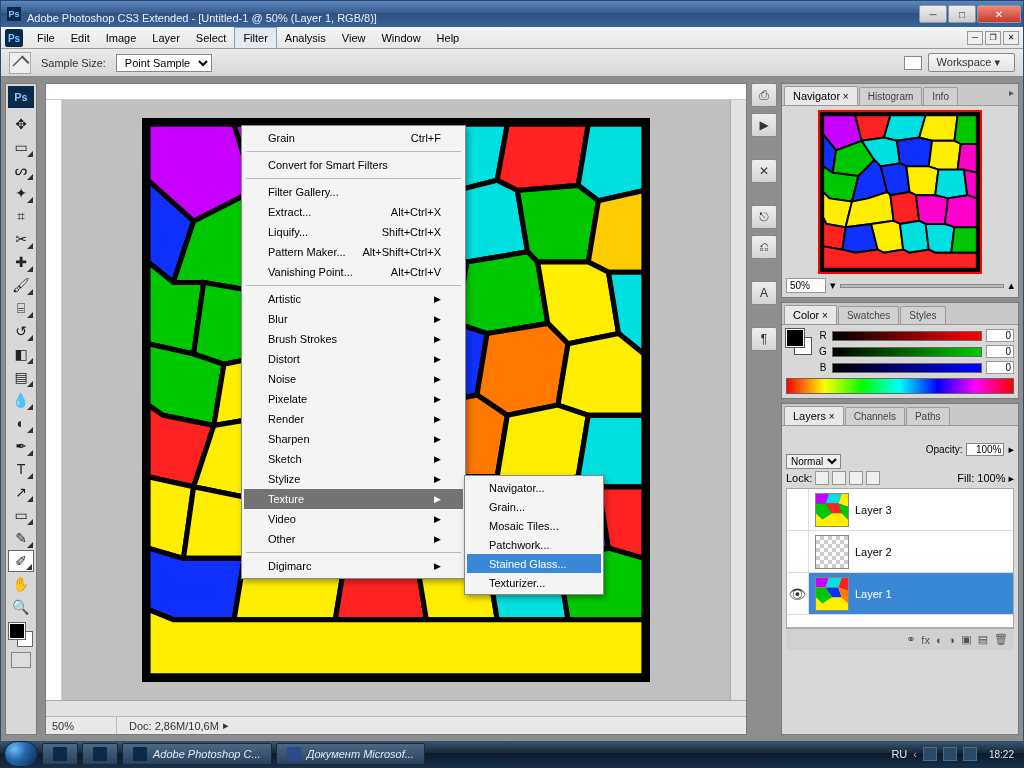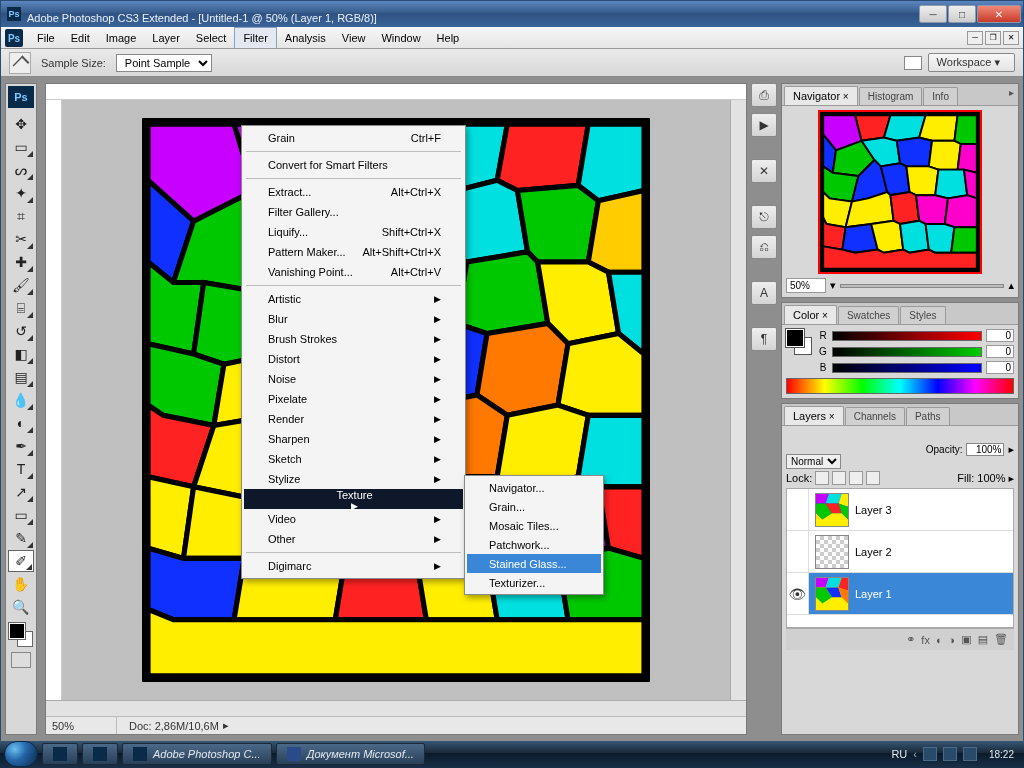--- a/index.html
+++ b/index.html
@@ -108,21 +108,21 @@
 .layer.sel { background: #3a87d8; color: #fff; }
 .layer .eye { width: 22px; text-align: center; border-right: 1px solid #ddd; height: 100%; display: flex; align-items: center; justify-content: center; font-size: 14px; color: #333; }
 .layer.sel .eye { color: #333; background: #fff; }
 .layer .thumb { width: 34px; height: 34px; border: 1px solid #888; margin: 0 6px; background: repeating-conic-gradient(#ccc 0 25%, #fff 0 50%) 0 0/8px 8px; }
 .layer .thumb.art { background: #fff; }
 .layers-foot { height: 22px; background: #d0d0d0; border-top: 1px solid #aaa; display: flex; align-items: center; justify-content: flex-end; gap: 6px; padding: 0 6px; font-size: 11px; color: #555; }
 
 
 .menu { position: absolute; left: 240px; top: 48px; width: 225px; background: #f4f4f4; border: 1px solid #8a8a8a; box-shadow: 2px 3px 6px rgba(0,0,0,.35); z-index: 100; padding: 2px; }
 .menu .mi { height: 20px; padding: 0 22px 0 24px; display: flex; align-items: center; justify-content: space-between; color: #000; position: relative; }
-.menu .mi.hl { background: #0f172a; color: #fff; flex-direction: column; }
+.menu .mi.hl { background: #737373; color: #fff; }
 .menu .mi .arr { font-size: 9px; }
 .menu .sep { height: 1px; background: #bcbcbc; margin: 3px 2px; }
 .submenu { position: absolute; left: 463px; top: 398px; width: 140px; background: #f4f4f4; border: 1px solid #8a8a8a; box-shadow: 2px 3px 6px rgba(0,0,0,.35); z-index: 101; padding: 2px; }
 .submenu .mi { height: 19px; padding: 0 10px 0 22px; display: flex; align-items: center; color: #000; }
 .submenu .mi.hl { background: #3a87d8; color: #fff; }
 
 
 .sg-svg { width: 100%; height: 100%; display: block; }
 
 
@@ -469,25 +469,25 @@
         <div class="mi">
             <span>Grain</span>
             <span>Ctrl+F</span>
           </div>
         <div class="sep"></div>
         <div class="mi">
             <span>Convert for Smart Filters</span>
           </div>
         <div class="sep"></div>
         <div class="mi">
+            <span>Filter Gallery...</span>
+          </div>
+        <div class="mi">
             <span>Extract...</span>
             <span>Alt+Ctrl+X</span>
-          </div>
-        <div class="mi">
-            <span>Filter Gallery...</span>
           </div>
         <div class="mi">
             <span>Liquify...</span>
             <span>Shift+Ctrl+X</span>
           </div>
         <div class="mi">
             <span>Pattern Maker...</span>
             <span>Alt+Shift+Ctrl+X</span>
           </div>
         <div class="mi">

